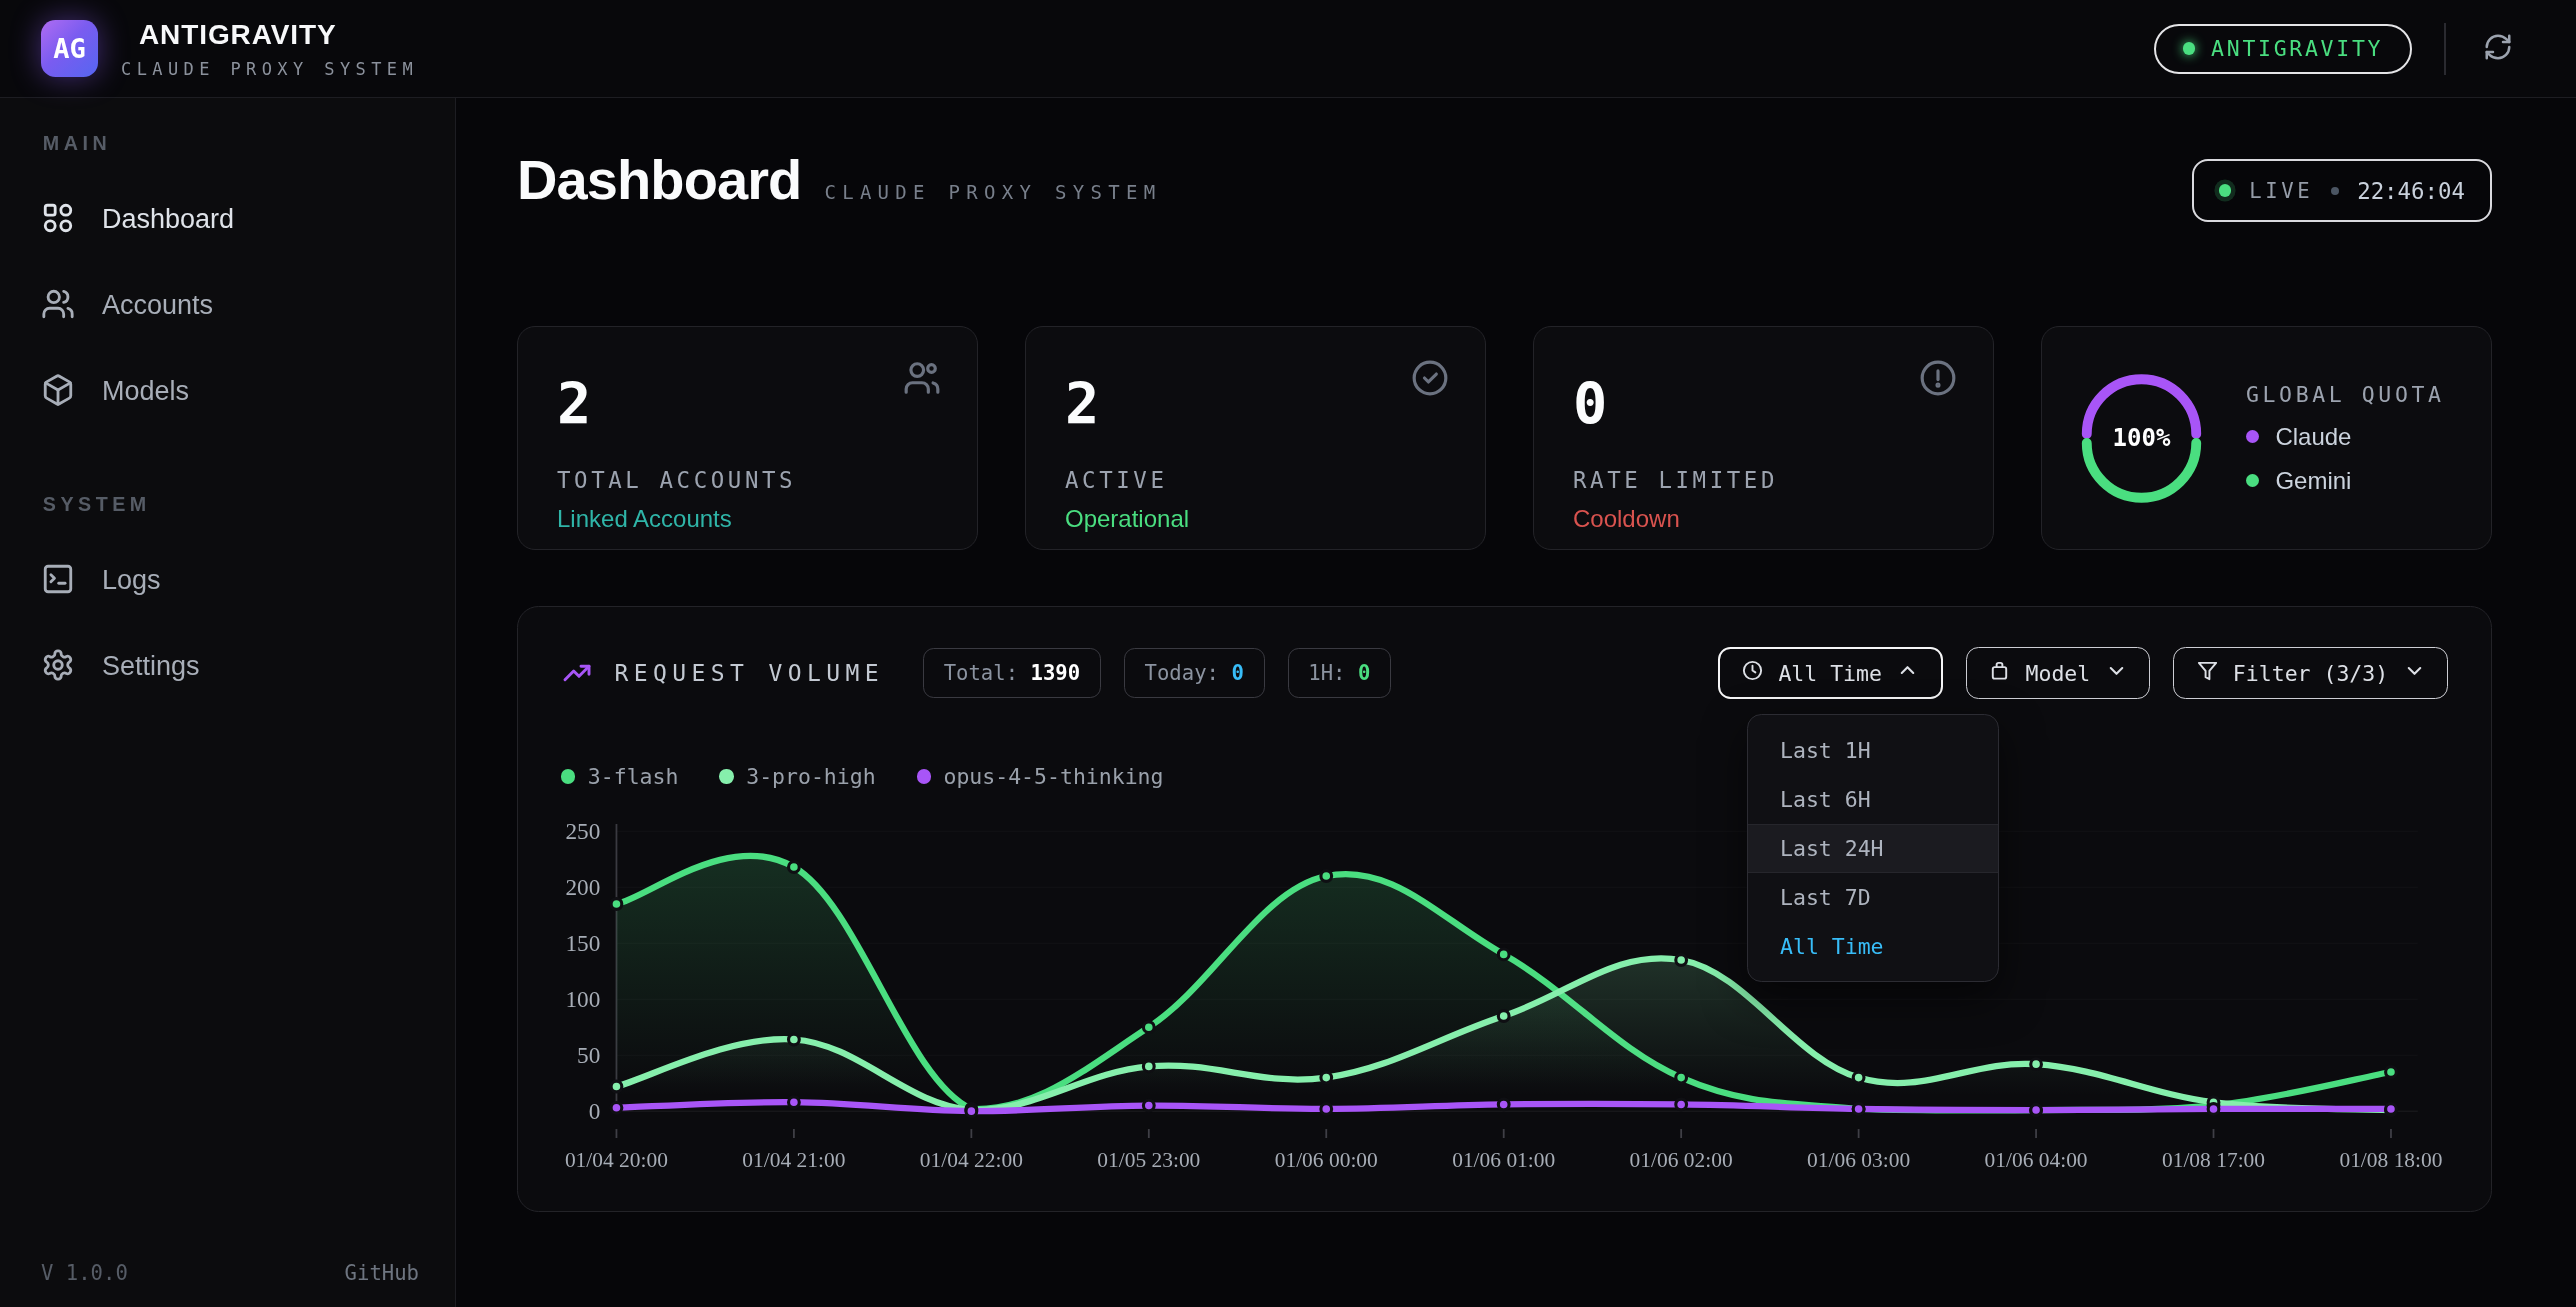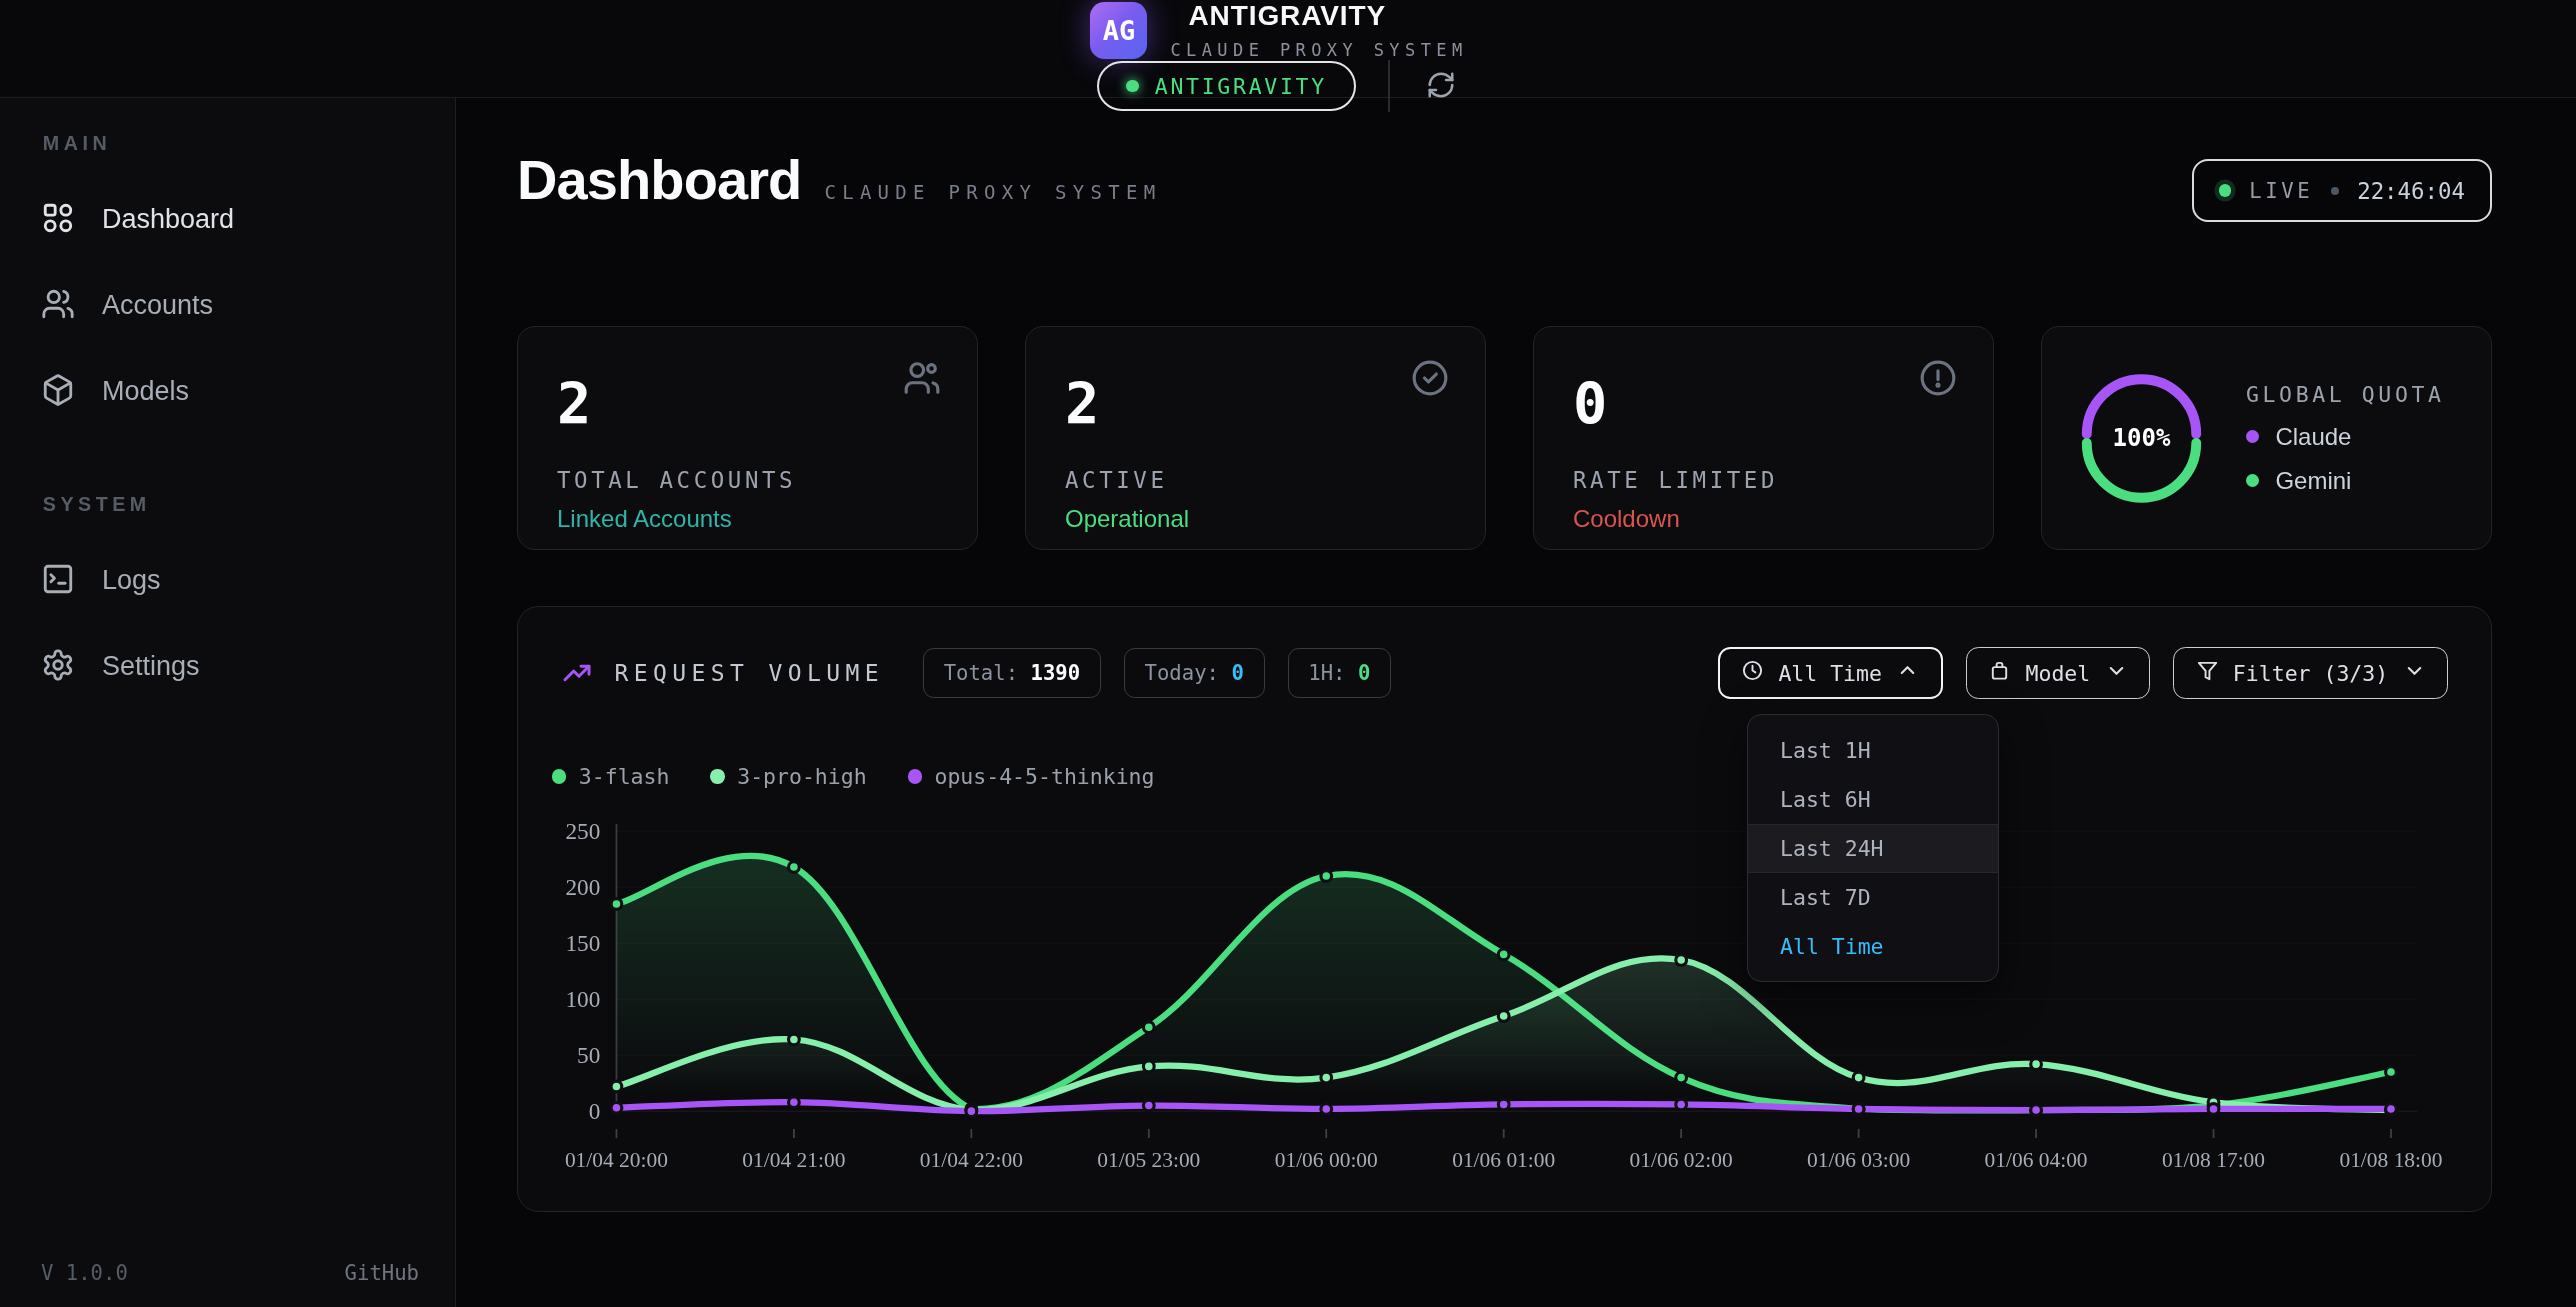--- a/index.html
+++ b/index.html
@@ -3,21 +3,21 @@
 <meta charset="utf-8">
 <style>
   * { margin:0; padding:0; box-sizing:border-box; }
   html,body { width:2576px; height:1308px; overflow:hidden; }
   body { background:#07070a; color:#e5e7eb; font-family:"Liberation Sans", sans-serif; position:relative; }
   .mono { font-family:"DejaVu Sans Mono", monospace; }
 
   
   .topbar { position:absolute; top:0; left:0; width:2576px; height:98px; background:#08080b;
             border-bottom:1.8px solid #1d1d22; display:flex; align-items:center; justify-content:space-between;
-            padding:0 59px 0 41px; z-index:20;flex-direction:column; }
+            padding:0 59px 0 41px; z-index:20; }
   .brand { display:flex; align-items:center; gap:23px; }
   .logo-box { width:57px; height:57px; border-radius:14.3px; background:linear-gradient(135deg,#b06cf2 0%,#7a5cf0 45%,#5566f1 100%);
               display:flex; align-items:center; justify-content:center; font-weight:bold; font-size:27px; color:#fff;
               box-shadow:0 0 30px rgba(139,92,246,.45); font-family:"DejaVu Sans Mono", monospace;}
   .brand-name { font-size:28px; font-weight:bold; letter-spacing:0.9px; color:#f7f8fa;margin-left:18px; }
   .brand-sub { font-family:"DejaVu Sans Mono", monospace; font-size:17px; letter-spacing:5.4px; color:#8b919c; margin-top:8px; }
   .topbar-right { display:flex; align-items:center; gap:32px; }
   .conn-pill { display:flex; align-items:center; gap:16px; border:2.2px solid #e4e4e7; border-radius:27px;
                height:50px; padding:0 27px; }
   .conn-dot { width:12.5px; height:12.5px; border-radius:50%; background:#4ade80; box-shadow:0 0 10.7px #4ade80; }
@@ -84,21 +84,21 @@
            padding:0 19.7px; font-family:"DejaVu Sans Mono", monospace; font-size:20.6px; color:#8b93a0; }
   .badge b { font-weight:bold; }
   .badge.first { margin-left:39px; }
   .badge + .badge { margin-left:23px; }
   .ch-right { display:flex; align-items:center; gap:23px; }
   .ctl-btn { display:flex; align-items:center; gap:14.3px; height:52px; border-radius:12.5px; border:1.8px solid #cdced4;
              padding:0 21.5px; font-family:"DejaVu Sans Mono", monospace; font-size:21.5px; color:#dde0e6; cursor:pointer; background:#0b0b0e;}
   .ctl-btn svg { width:23px; height:23px; }
   .ctl-btn.active { border:2.7px solid #f5f5f6; }
 
-  .legend { position:absolute; top:157px; left:34px; display:flex; gap:41px; }
+  .legend { position:absolute; top:157px; left:43px; display:flex; gap:41px; }
   .leg-item { display:flex; align-items:center; gap:12.5px; font-family:"DejaVu Sans Mono", monospace; font-size:21.5px; color:#9aa1ab; }
   .leg-dot { width:14.3px; height:14.3px; border-radius:50%; }
 
   .plot { position:absolute; left:43px; top:208px; width:1889px; height:358px; }
   .plot svg { overflow:visible; }
 
   
   .dropdown { position:absolute; left:1229px; top:107px; width:252px; background:#101014; border:1.8px solid #2c2c33;
               border-radius:14.3px; padding:10.7px 0; z-index:30; box-shadow:0 16px 43px rgba(0,0,0,.55); }
   .dd-item { height:49px; display:flex; align-items:center; padding:0 32px; font-family:"DejaVu Sans Mono", monospace;

